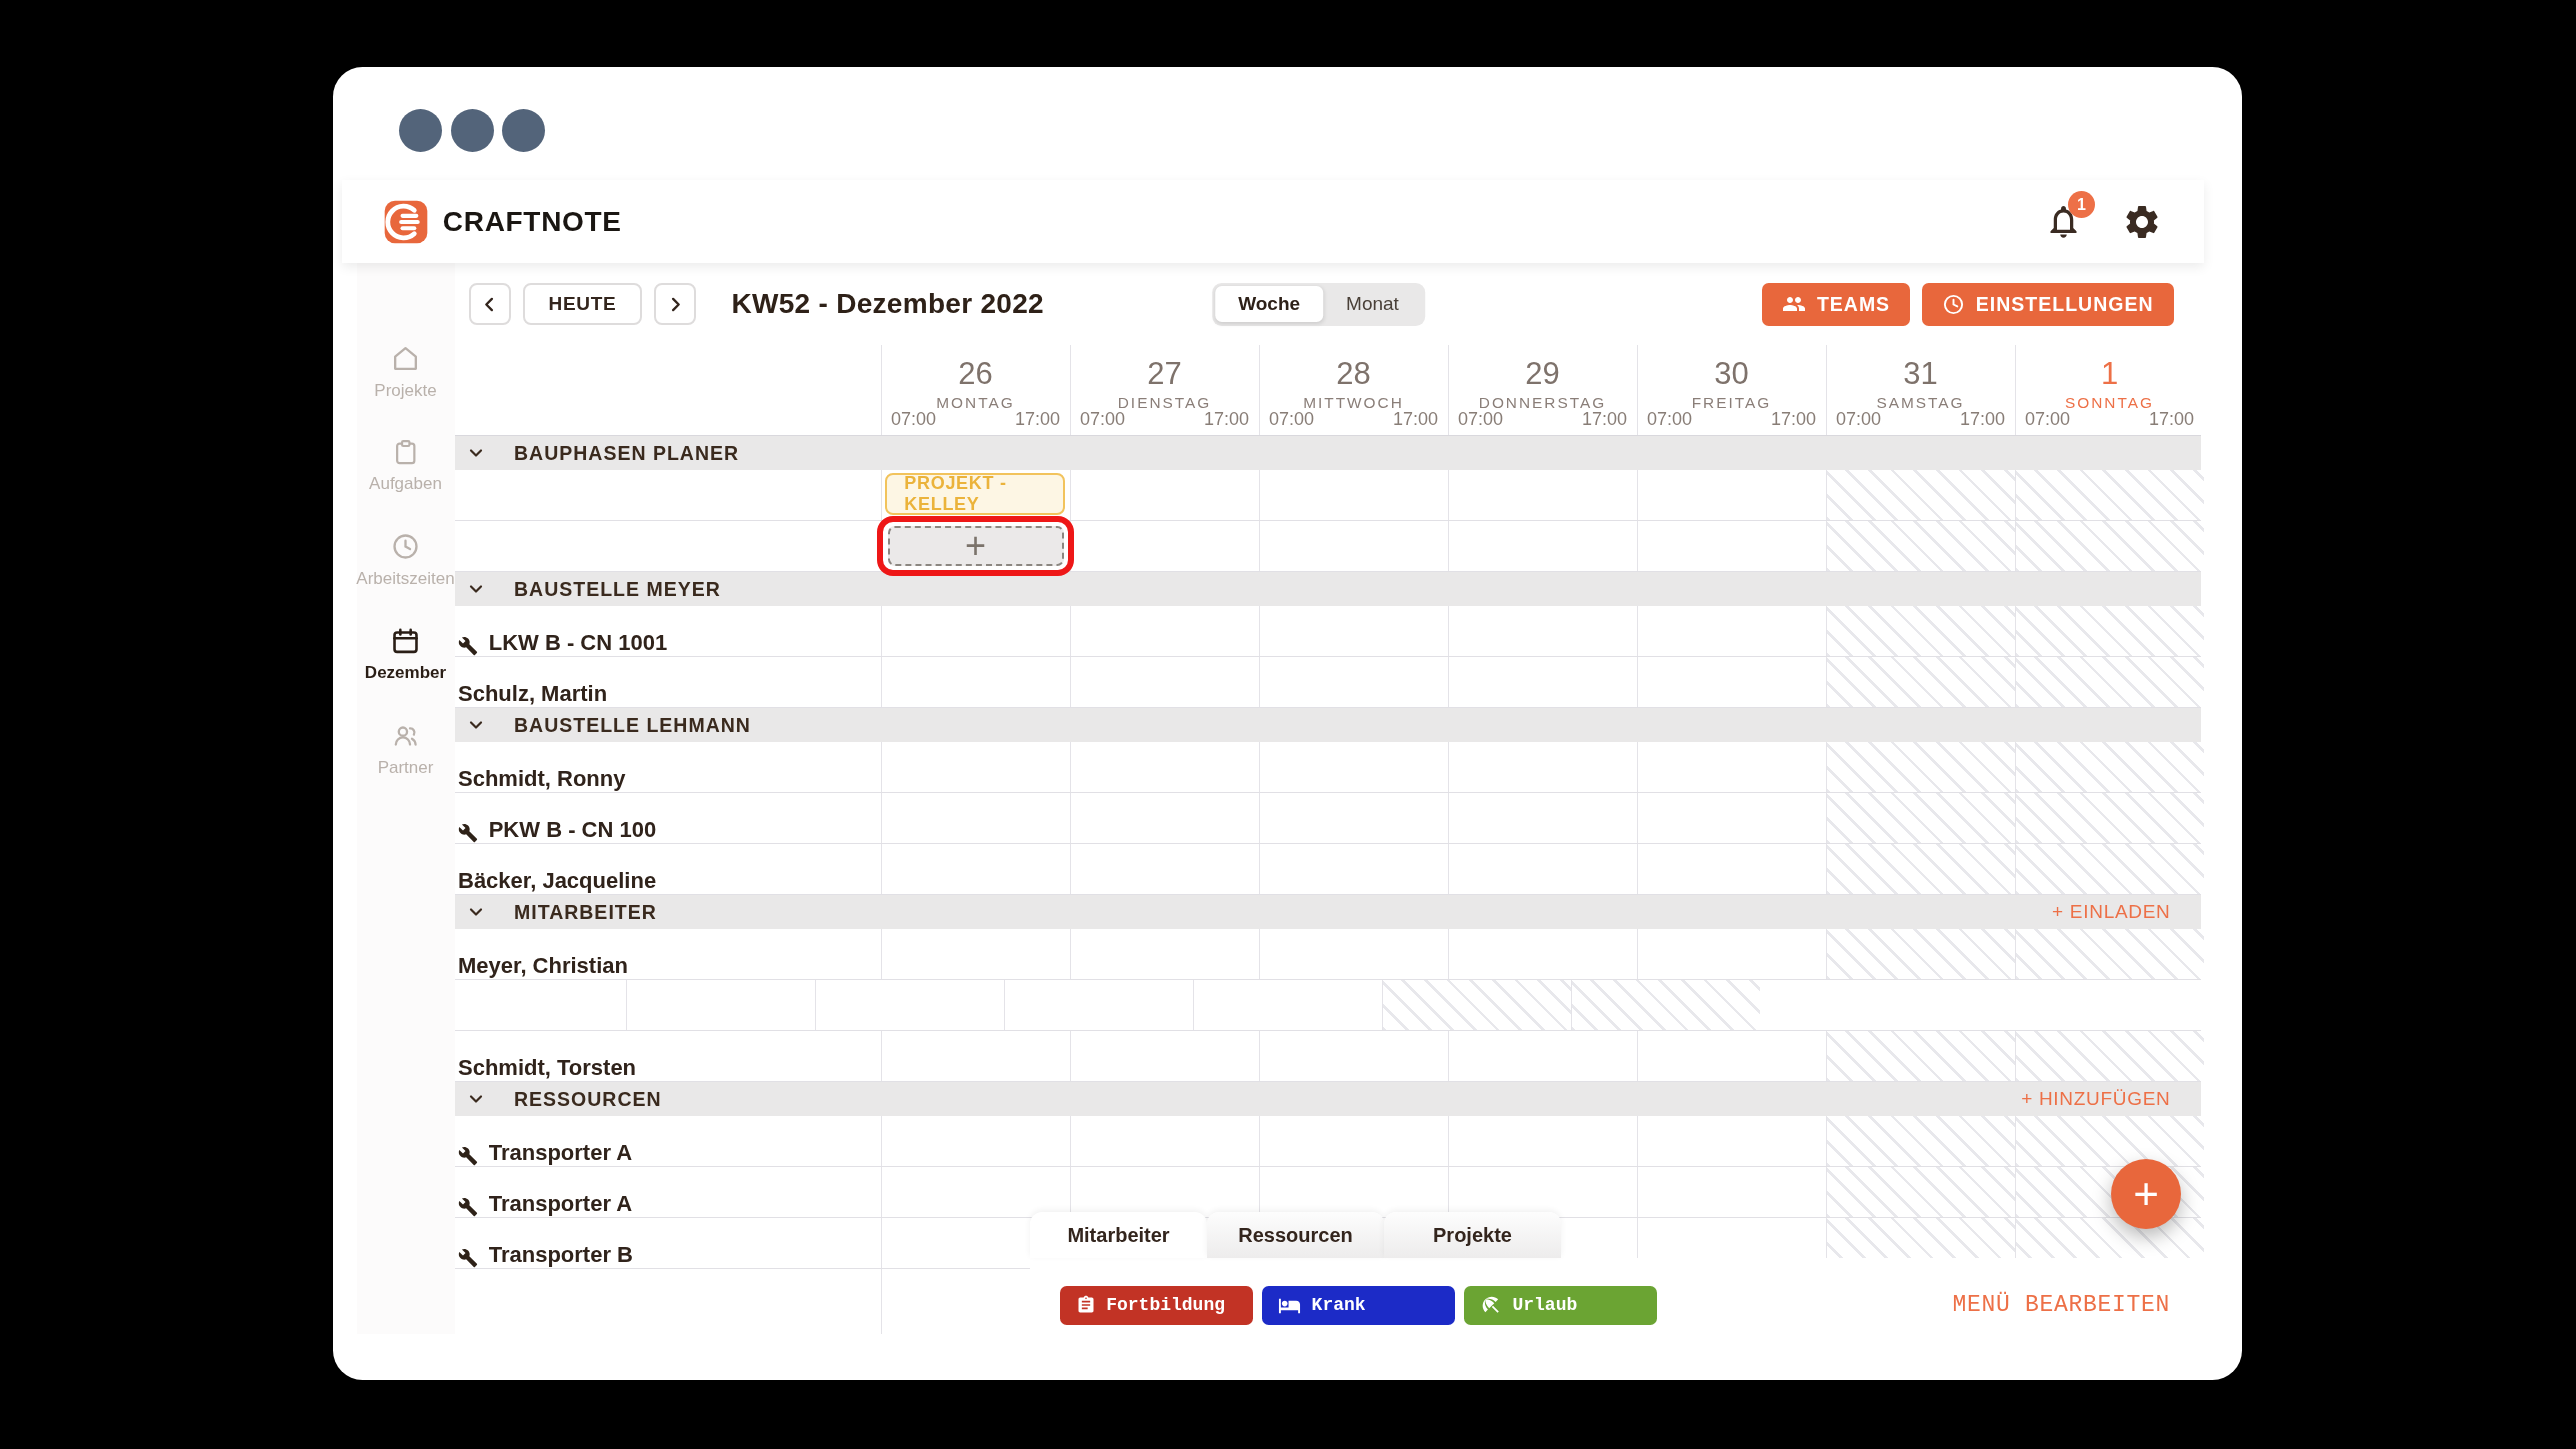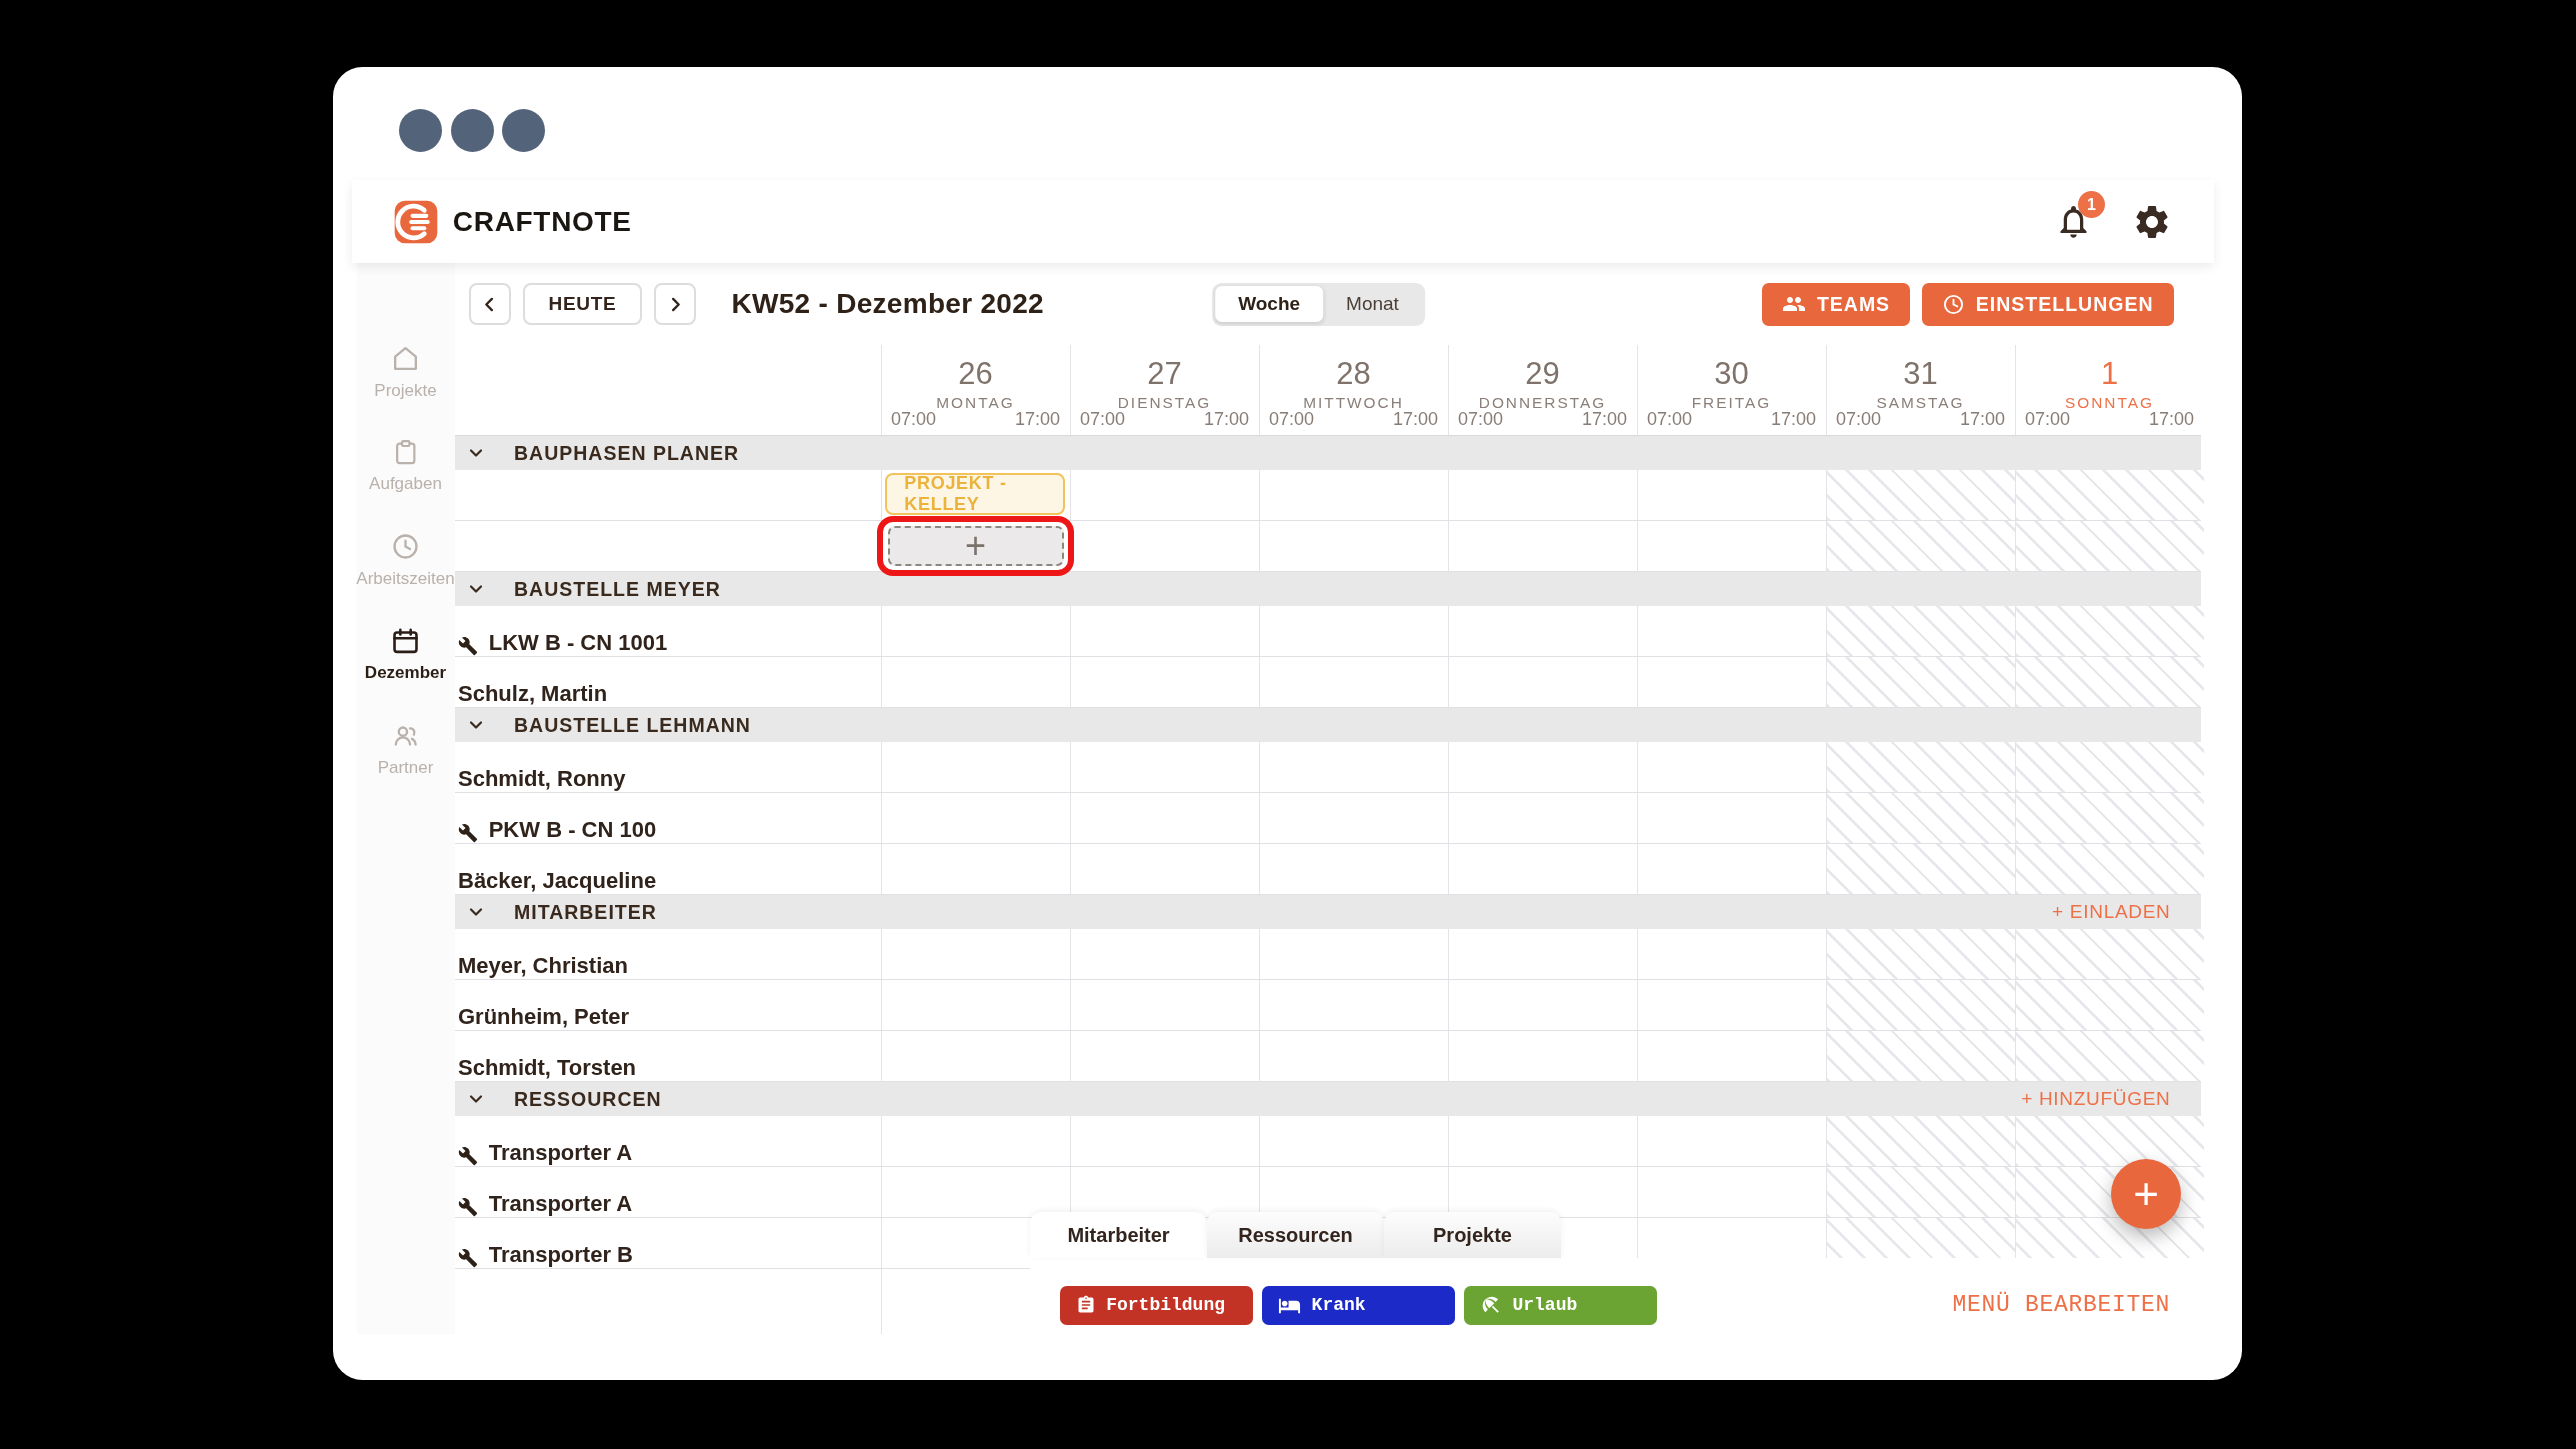--- a/index.html
+++ b/index.html
@@ -6,21 +6,21 @@
     font-family:"Liberation Sans", sans-serif;-webkit-font-smoothing:antialiased;}
   *{box-sizing:border-box;}
 
   
   .window{position:absolute;left:333px;top:67px;width:1909px;height:1313px;background:#fff;
     border-radius:29.5px;overflow:hidden;}
   .dots{position:absolute;left:66px;top:42px;display:flex;gap:8.7px;}
   .dot{width:43px;height:43px;border-radius:50%;background:#53647A;}
 
   
-  .appbar{position:absolute;left:19px;top:113px;width:1862px;height:83px;background:#fff;
+  .appbar{position:absolute;left:9px;top:113px;width:1862px;height:83px;background:#fff;
     box-shadow:0 4px 10.7px rgba(0,0,0,.08);display:flex;align-items:center;padding:0 42px;z-index:20;}
   .brand{display:flex;align-items:center;gap:14.8px;}
   .brand-name{font-size:28px;font-weight:800;letter-spacing:0.7px;color:#1A1612;}
   .appbar-right{margin-left:auto;display:flex;align-items:center;gap:39px;}
   .icon-btn{position:relative;background:none;border:none;padding:0;cursor:pointer;color:#3A2B22;
     display:flex;align-items:center;}
   .badge{position:absolute;top:-10.7px;right:-12px;width:27px;height:27px;border-radius:50%;
     background:#ED7047;color:#fff;font-size:16px;font-weight:700;display:flex;align-items:center;
     justify-content:center;}
 
@@ -407,23 +407,20 @@
                 <span>Meyer, Christian</span>
               </div>
               <div class="cell-day"></div>
               <div class="cell-day"></div>
               <div class="cell-day"></div>
               <div class="cell-day"></div>
               <div class="cell-day"></div>
               <div class="cell-day weekend"></div>
               <div class="cell-day weekend"></div>
             </div><div class="grid-row">
-              <div class="cell-label">
-                <span>Grünheim, Peter</span>
-              </div>
               <div class="cell-day"></div>
               <div class="cell-day"></div>
               <div class="cell-day"></div>
               <div class="cell-day"></div>
               <div class="cell-day"></div>
               <div class="cell-day weekend"></div>
               <div class="cell-day weekend"></div>
             </div><div class="grid-row">
               <div class="cell-label">
                 <span>Schmidt, Torsten</span>

